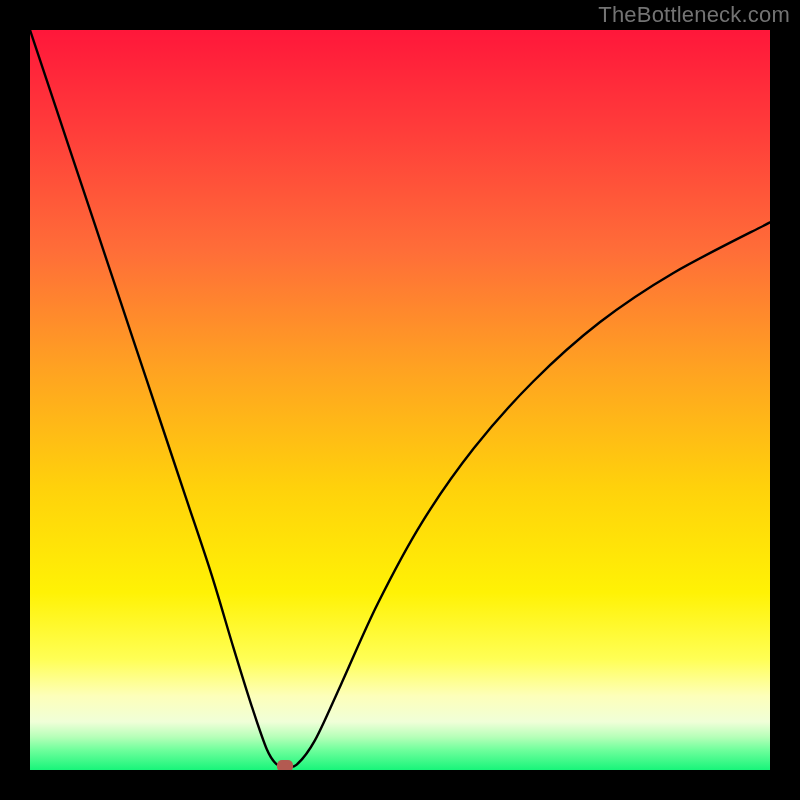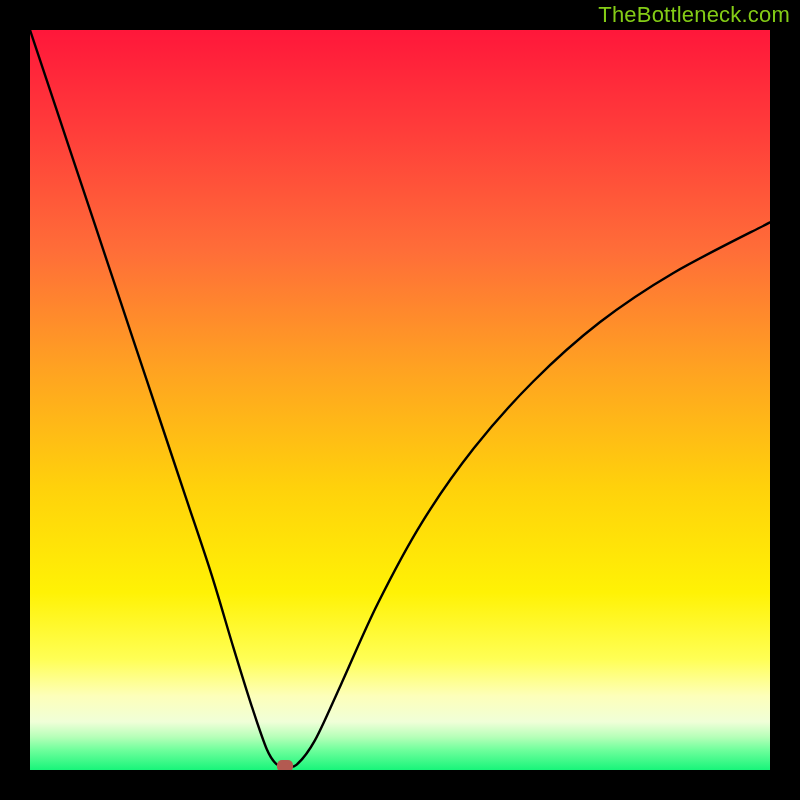--- a/index.html
+++ b/index.html
@@ -24,21 +24,21 @@
     overflow: hidden;
   }
   .gradient {
     position: absolute;
     left: 0; top: 0; right: 0; bottom: 0;
   }
   .watermark {
     position: absolute;
     top: 2px;
     right: 10px;
-    color: #84cc16;
+    color: #737373;
     font-size: 22px;
     font-weight: 400;
     letter-spacing: 0.2px;
     font-family: Arial, Helvetica, sans-serif;
   }
   svg.curve {
     position: absolute;
     left: 0; top: 0;
     width: 740px; height: 740px;
   }

